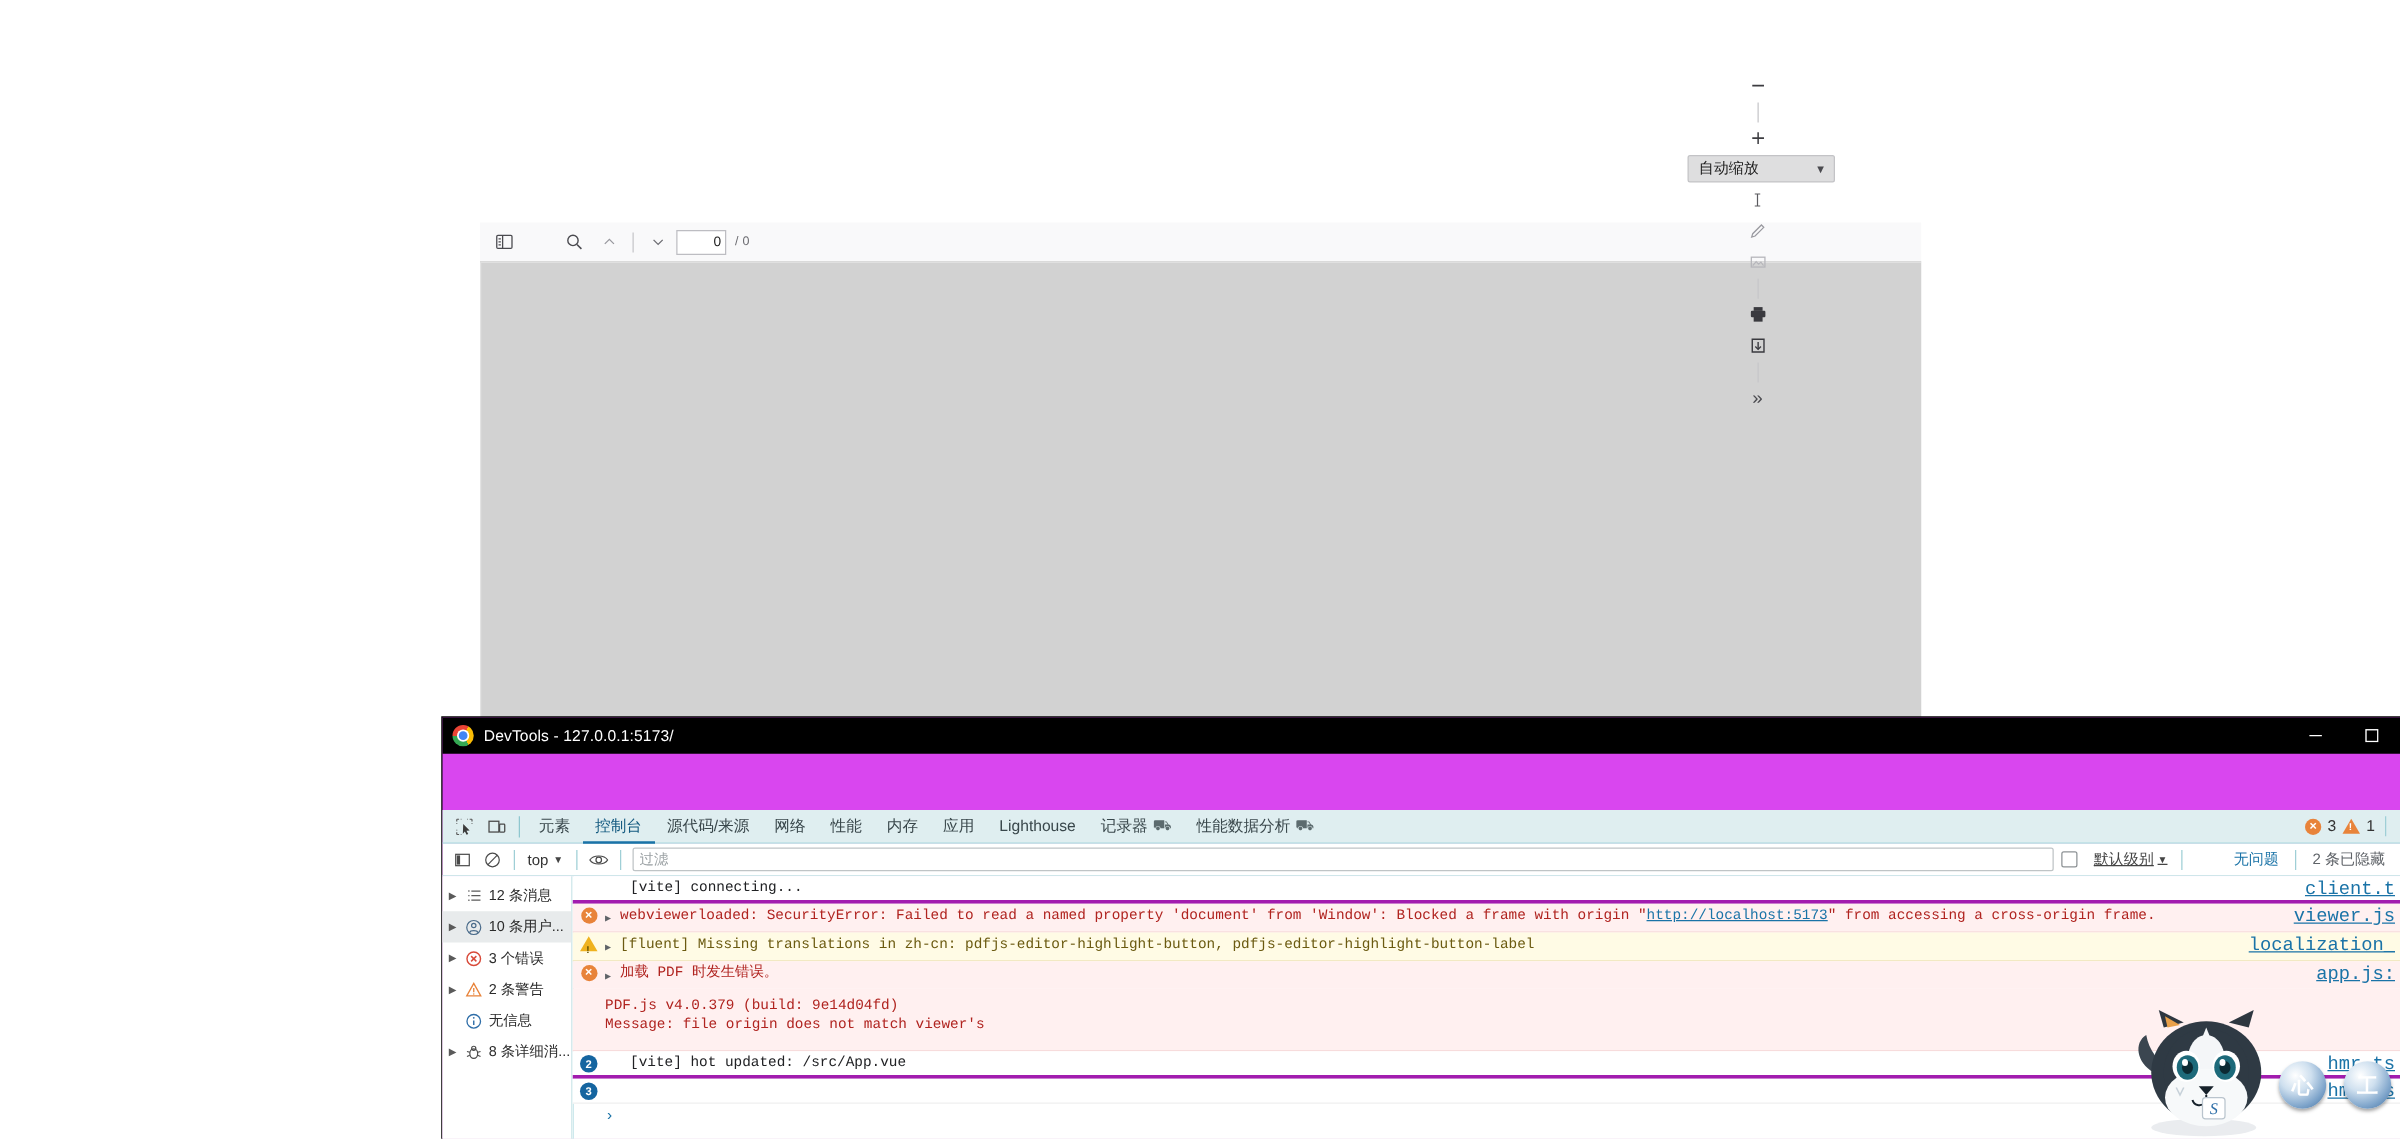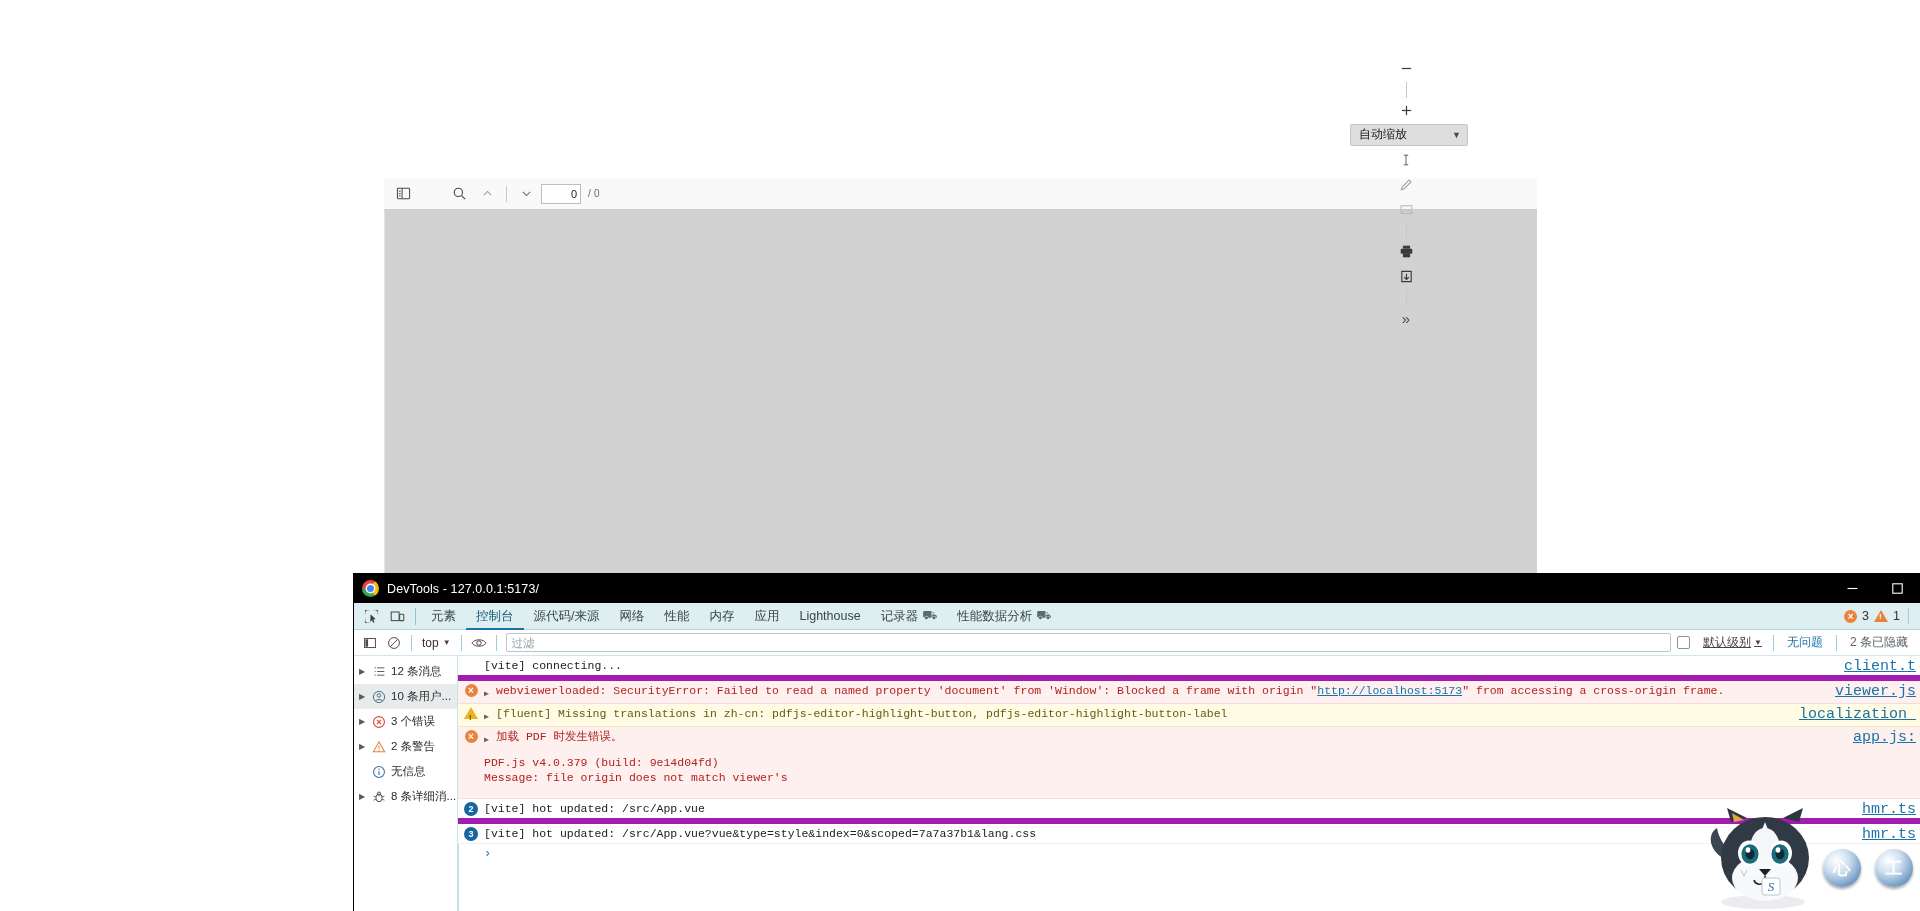--- a/index.html
+++ b/index.html
@@ -81,20 +81,21 @@
   .dt-title-text { letter-spacing: .1px; }
   .win-controls { margin-left: auto; display: flex; height: 29px; }
   .win-btn { width: 45px; height: 29px; display: flex; align-items: center; justify-content: center; color: #fff; }
 
   .dt-tabbar {
     height: 27px; background: #dfeef0;
     display: flex; align-items: center;
     border-bottom: 1px solid #a9d8dd;
     font-size: 12.5px; color: #2a2a2a;
     padding-left: 4px;
+    margin-top: 45px;
   }
   .dt-icon-btn { width: 26px; height: 24px; display: flex; align-items: center; justify-content: center; color: #5a5a5a; }
   .dt-vsep { width: 1px; height: 17px; background: #8fc7cf; margin: 0 5px; }
   .dt-tab {
     height: 27px; padding: 0 10px;
     display: flex; align-items: center; gap: 4px;
     color: #39474b; white-space: nowrap;
   }
   .dt-tab.active { color: #12597f; box-shadow: inset 0 -2px 0 #1a73a7; }
   .flask { font-size: 12px; color: #5c6b6e; }
@@ -126,21 +127,21 @@
   .filter-input {
     flex: 1; height: 19px; margin: 0 6px 0 4px;
     border: 1px solid #bfc4c6; border-radius: 2px;
     background: #fff; font-size: 11.5px; color: #222; padding: 0 5px;
     font-family: "Liberation Sans", sans-serif;
   }
   .filter-input::placeholder { color: #9aa0a3; }
   .fb-right { display: flex; align-items: center; gap: 0; padding-right: 4px; font-size: 12px; white-space: nowrap; }
   .fb-chk { width: 13px; height: 13px; border: 1px solid #8d9295; border-radius: 2px; background: #fff; margin-right: 7px; }
   .lvl-select { display: flex; align-items: center; gap: 3px; color: #444; padding: 0 6px; text-decoration: underline; }
-  .lnk-blue { color: #1a73a7; padding: 0 8px; }
+  .lnk-blue { color: #1a73a7; padding: 0 8px; margin-left: 28px; }
   .gray-txt { color: #5f6368; padding: 0 8px; }
 
   
   .dt-main { display: flex; height: calc(337px - 29px - 27px - 26px); background: #fff; }
   .dt-sidebar {
     width: 104px; flex: 0 0 104px; background: #fff;
     border-right: 1px solid #c8e3e7; padding-top: 3px;
     font-size: 11.5px; color: #2b2b2b;
   }
   .sb-item { height: 25px; display: flex; align-items: center; padding-left: 3px; gap: 4px; white-space: nowrap; }
@@ -150,21 +151,21 @@
   .sb-label { overflow: hidden; text-overflow: ellipsis; }
 
   .dt-console { flex: 1; position: relative; overflow: hidden; background: #fff; }
   .log-row {
     position: relative; display: flex; align-items: flex-start;
     min-height: 18px; padding: 2px 0 2px 0;
     font-family: "Liberation Mono", monospace;
     font-size: 11.5px; line-height: 15px; color: #202124;
     border-bottom: 1px solid #f0f0f0;
   }
-  .log-row.info-sep { border-bottom: 6px solid #a21caf; }
+  .log-row.info-sep { border-bottom: 3px solid #a21caf; gap: 20px; }
   .log-row.err { background: #fff0f0; border-bottom: 1px solid #f7dcdc; color: #b0231f; }
   .log-row.warn { background: #fffbe5; border-bottom: 1px solid #f2e9c3; color: #6b5a10; }
   .log-row.plain { background: #fff; }
   .log-gutter { width: 26px; flex: 0 0 26px; display: flex; align-items: center; justify-content: center; padding-top: 1px; }
   .log-tri { width: 12px; flex: 0 0 12px; color: #5f6368; font-size: 8px; padding-top: 3px; }
   .log-text { flex: 1; white-space: pre-wrap; word-break: break-word; padding-right: 6px; }
   .log-src {
     position: absolute; right: 4px; top: 3px;
     color: #1a73a7; text-decoration: underline;
     font-family: "Liberation Mono", monospace; font-size: 15px;
@@ -536,21 +537,20 @@
             <span class="cnt-bubble">2</span>
           </span>
           <span class="log-text">[vite] hot updated: /src/App.vue</span>
           <span class="log-src">hmr.ts</span>
         </div>
 
         <div class="log-row plain">
           <span class="log-gutter">
             <span class="cnt-bubble">3</span>
           </span>
-          <span class="log-text">[vite] hot updated: /src/App.vue?vue&amp;type=style&amp;index=0&amp;scoped=7a7a37b1&amp;lang.css</span>
           <span class="log-src">hmr.ts</span>
         </div>
 
         <div class="prompt-row">
           <span>›</span>
         </div>
       </div>
     </div>
   </div>
 

